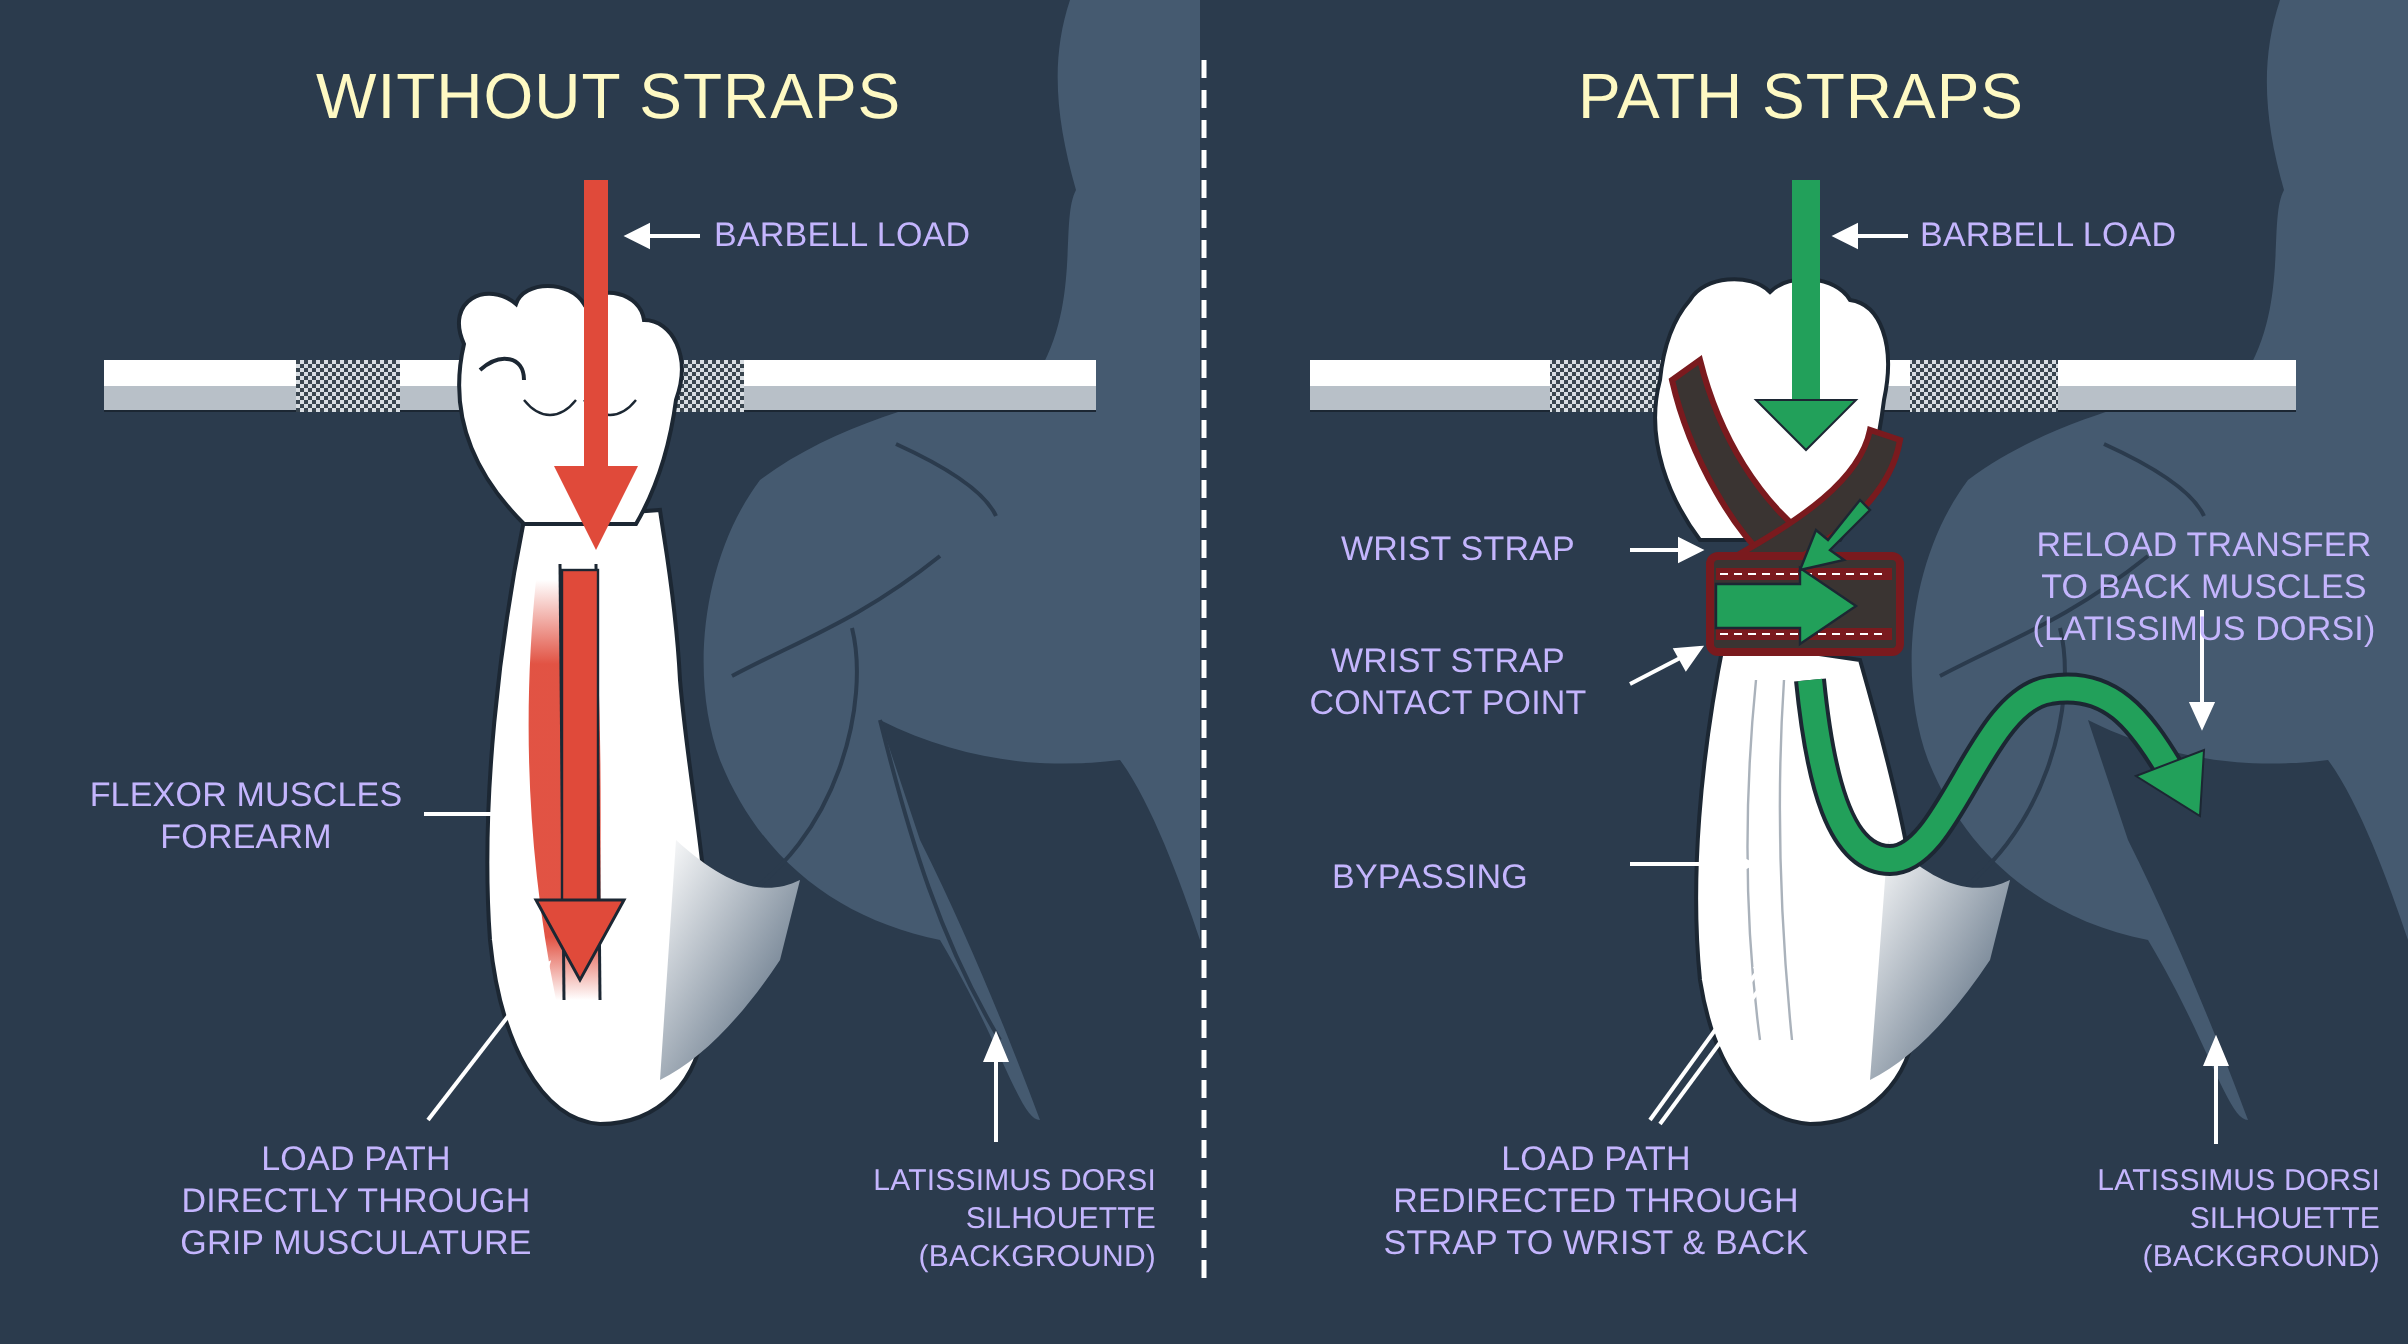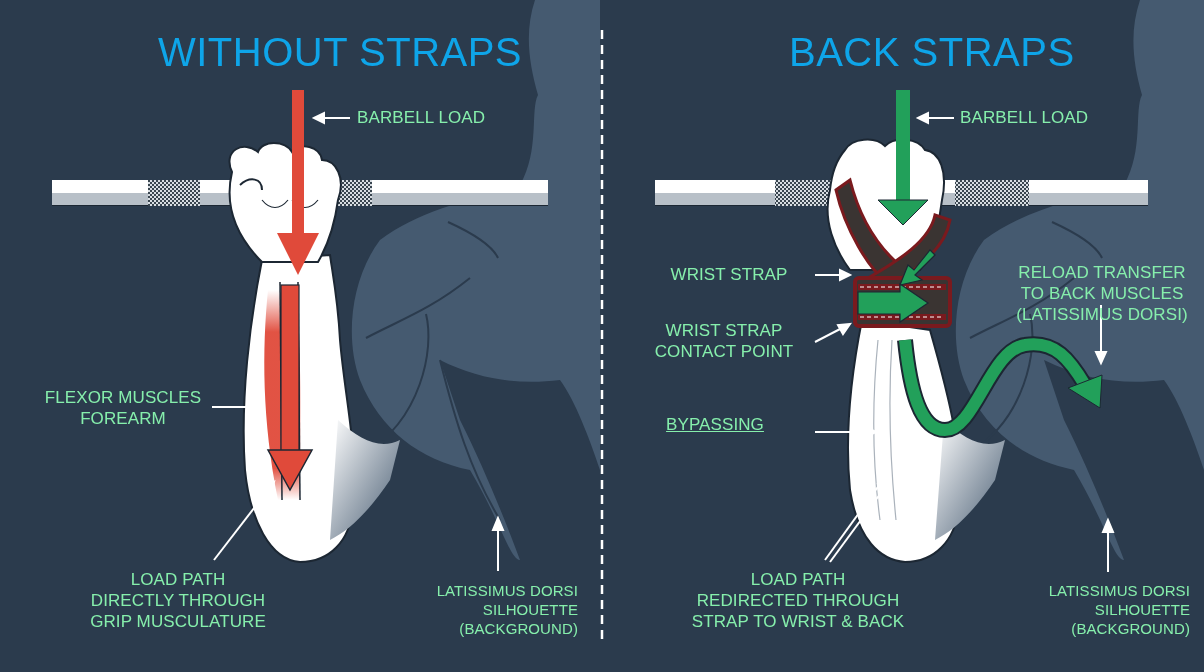--- a/index.html
+++ b/index.html
@@ -7,34 +7,34 @@
     width: 1204px; height: 672px; overflow: hidden;
     background: #2b3b4d;
     font-family: "Liberation Sans", "DejaVu Sans", sans-serif;
     color: #ffffff;
     position: relative;
   }
   .stage { position: absolute; left: 0; top: 0; width: 1204px; height: 672px; }
   svg.art { position: absolute; left: 0; top: 0; }
   .lbl {
     position: absolute;
-    color: #86efac;
+    color: #c4b5fd;
     font-size: 17px;
     line-height: 21px;
     letter-spacing: 0.1px;
     white-space: nowrap;
     text-transform: uppercase;
   }
   .lbl span { display: block; }
   .title {
     position: absolute;
-    font-size: 40px;
+    font-size: 32px;
     font-weight: normal;
     letter-spacing: 0.5px;
-    color: #0ea5e9;
+    color: #fef9c3;
     white-space: nowrap;
   }
   .right { text-align: center; }
   .center { text-align: center; }
   .small { font-size: 15px; line-height: 19px; text-align: right; }
 </style>
 </head>
 <body>
 
 <div class="stage">
@@ -171,21 +171,21 @@
         <line x1="830" y1="562" x2="886" y2="486"></line>
     <polygon points="888,478 878,484 886,492"></polygon>
     <line x1="1101" y1="305" x2="1101" y2="355"></line>
         <polygon points="1101,363 1096,352 1106,352"></polygon>
     <line x1="1108" y1="572" x2="1108" y2="530"></line>
         <polygon points="1108,520 1103,532 1113,532"></polygon>
   </g>
 </svg>
 
 <div class="title" style="left:158px; top:30px;">WITHOUT STRAPS</div>
-<div class="title" style="left:789px; top:30px;">BACK STRAPS</div>
+<div class="title" style="left:789px; top:30px;">PATH STRAPS</div>
 
 <div class="lbl" style="left:357px; top:107px;">BARBELL LOAD</div>
 
 <div class="lbl right" style="left:40px; top:387px; width:166px;">
   <span>FLEXOR MUSCLES</span>
   <span>FOREARM</span>
 </div>
 
 <div class="lbl center" style="left:68px; top:569px; width:220px;">
   <span>LOAD PATH</span>
@@ -201,21 +201,21 @@
 
 <div class="lbl" style="left:960px; top:107px;">BARBELL LOAD</div>
 
 <div class="lbl right" style="left:650px; top:264px; width:158px;">WRIST STRAP</div>
 
 <div class="lbl right" style="left:640px; top:320px; width:168px;">
   <span>WRIST STRAP</span>
   <span>CONTACT POINT</span>
 </div>
 
-<div class="lbl right" style="left:620px; top:414px; width:190px;text-decoration:underline;">
+<div class="lbl right" style="left:620px; top:428px; width:190px;">
   <span>BYPASSING</span>
 </div>
 
 <div class="lbl center" style="left:1004px; top:240px; width:196px;margin-top:22px;">
   <span>RELOAD TRANSFER</span>
   <span>TO BACK MUSCLES</span>
   <span>(LATISSIMUS DORSI)</span>
 </div>
 
 <div class="lbl center" style="left:680px; top:569px; width:236px;">

